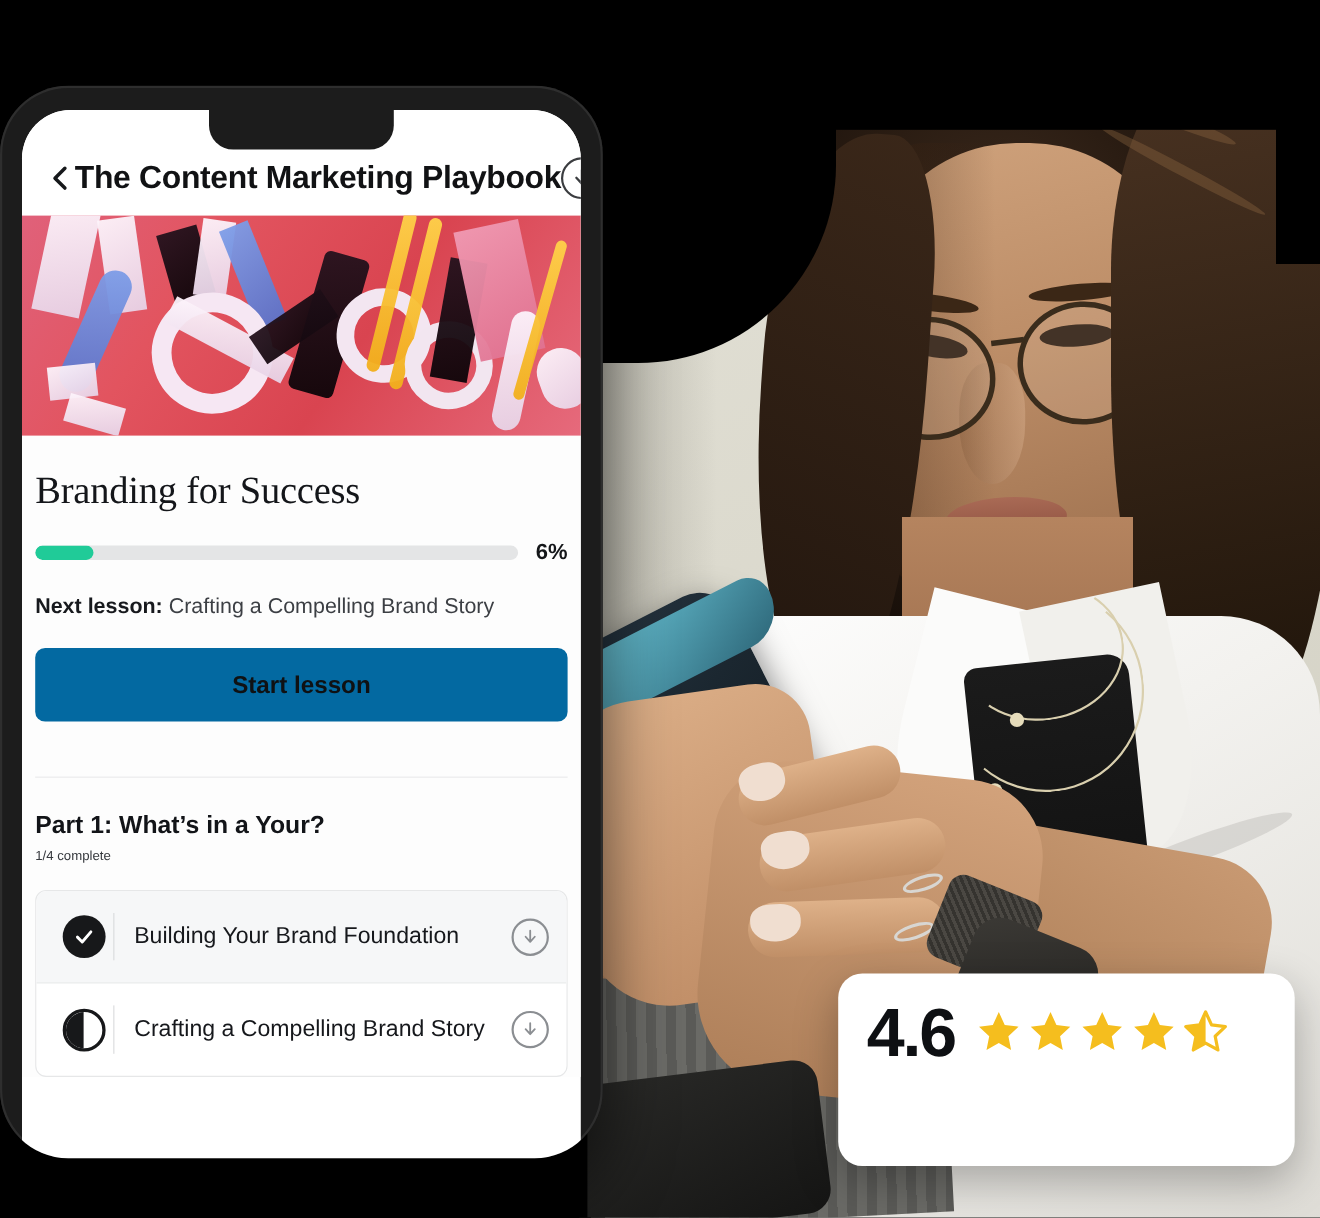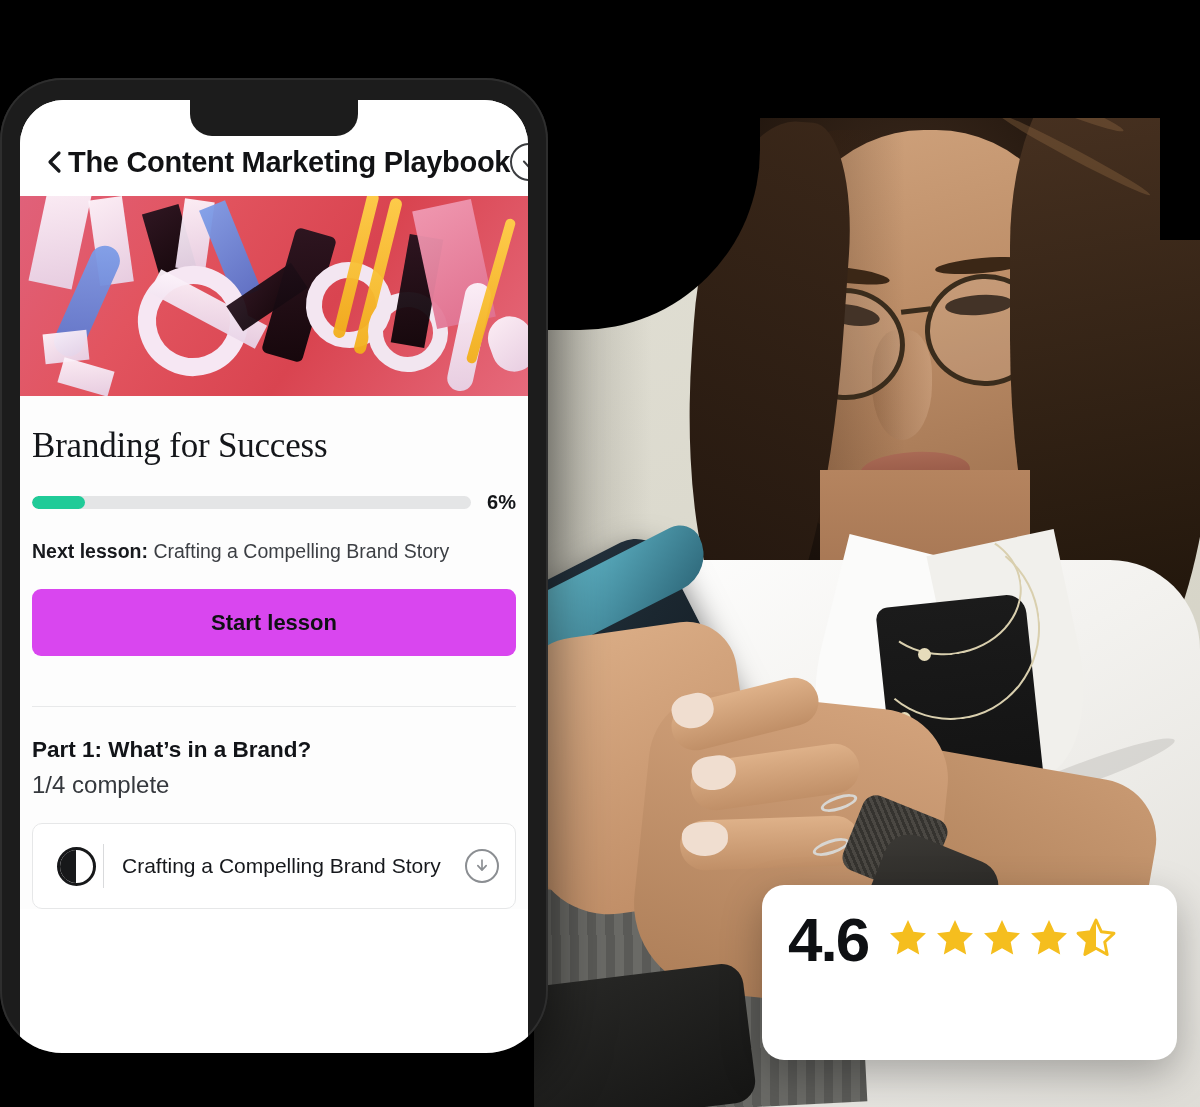--- a/index.html
+++ b/index.html
@@ -275,28 +275,28 @@
   .progress-row { display: flex; align-items: center; gap: 16px; margin-top: 25px; }
   .progress-track {
     flex: 1 1 auto; height: 13px; background: #e4e5e6; border-radius: 7px; overflow: hidden;
   }
   .progress-fill { height: 100%; background: #20cb98; border-radius: 7px; }
   .progress-pct { font-size: 20px; font-weight: 700; color: #141619; }
   .next-lesson { margin-top: 26px; font-size: 19.5px; color: #3c3f44; }
   .next-lesson b { color: #17191d; font-weight: 700; }
   .start-btn {
     display: block; width: 100%; margin-top: 26px; height: 67px;
-    background: #d946ef; border: none; border-radius: 9px;
+    background: #0369a1; border: none; border-radius: 9px;
     font-family: "Liberation Sans", sans-serif;
     font-size: 22px; font-weight: 700; color: #0f1113; cursor: pointer;
   }
   .divider { height: 1px; background: #e8e9ea; margin-top: 50px; }
 
   .part-title { margin-top: 30px; font-size: 22.5px; font-weight: 700; color: #121418; }
-  .part-sub { margin-top: 8px; font-size: 24px; color: #35383d; }
+  .part-sub { margin-top: 8px; font-size: 12px; color: #35383d; }
 
   .lesson-list {
     margin-top: 24px; border: 1px solid #e6e7e8; border-radius: 10px; overflow: hidden;
     background: #fff;
   }
   .lesson-row {
     display: flex; align-items: center; gap: 0; padding: 18px 16px;
     border-bottom: 1px solid #eaebec; cursor: pointer; min-height: 84px;
   }
   .lesson-row:last-child { border-bottom: none; }
@@ -454,24 +454,42 @@
 
           <div class="next-lesson">
             <b>Next lesson:</b>
             <span>Crafting a Compelling Brand Story</span>
           </div>
 
           <button class="start-btn">Start lesson</button>
 
           <div class="divider"></div>
 
-          <div class="part-title">Part 1: What’s in a Brand?</div>
+          <div class="part-title">Part 1: What’s in a Your?</div>
           <div class="part-sub">1/4 complete</div>
 
           <div class="lesson-list" id="lessonList">
+              <div class="lesson-row done">
+                <div class="status-wrap">
+                  <div class="st-circle st-done">
+                    <svg width="21" height="21" viewBox="0 0 24 24">
+                      <path d="M5 12.5 L10 17.5 L19 7" fill="none" stroke="#ffffff" stroke-width="3" stroke-linecap="round" stroke-linejoin="round"></path>
+                    </svg>
+                  </div>
+                </div>
+                <div class="v-sep"></div>
+                <div class="lesson-name">Building Your Brand Foundation</div>
+                <div class="dl-wrap">
+                  <div class="icon-circle small">
+                    <svg width="20" height="20" viewBox="0 0 24 24">
+                      <path d="M12 5 V16.5 M7 11.5 L12 17 L17 11.5" fill="none" stroke="#8b8e92" stroke-width="2" stroke-linecap="round" stroke-linejoin="round"></path>
+                    </svg>
+                  </div>
+                </div>
+              </div>
               <div class="lesson-row">
                 <div class="status-wrap">
                   <div class="st-circle st-half"></div>
                 </div>
                 <div class="v-sep"></div>
                 <div class="lesson-name">Crafting a Compelling Brand Story</div>
                 <div class="dl-wrap">
                   <div class="icon-circle small">
                     <svg width="20" height="20" viewBox="0 0 24 24">
                       <path d="M12 5 V16.5 M7 11.5 L12 17 L17 11.5" fill="none" stroke="#8b8e92" stroke-width="2" stroke-linecap="round" stroke-linejoin="round"></path>

